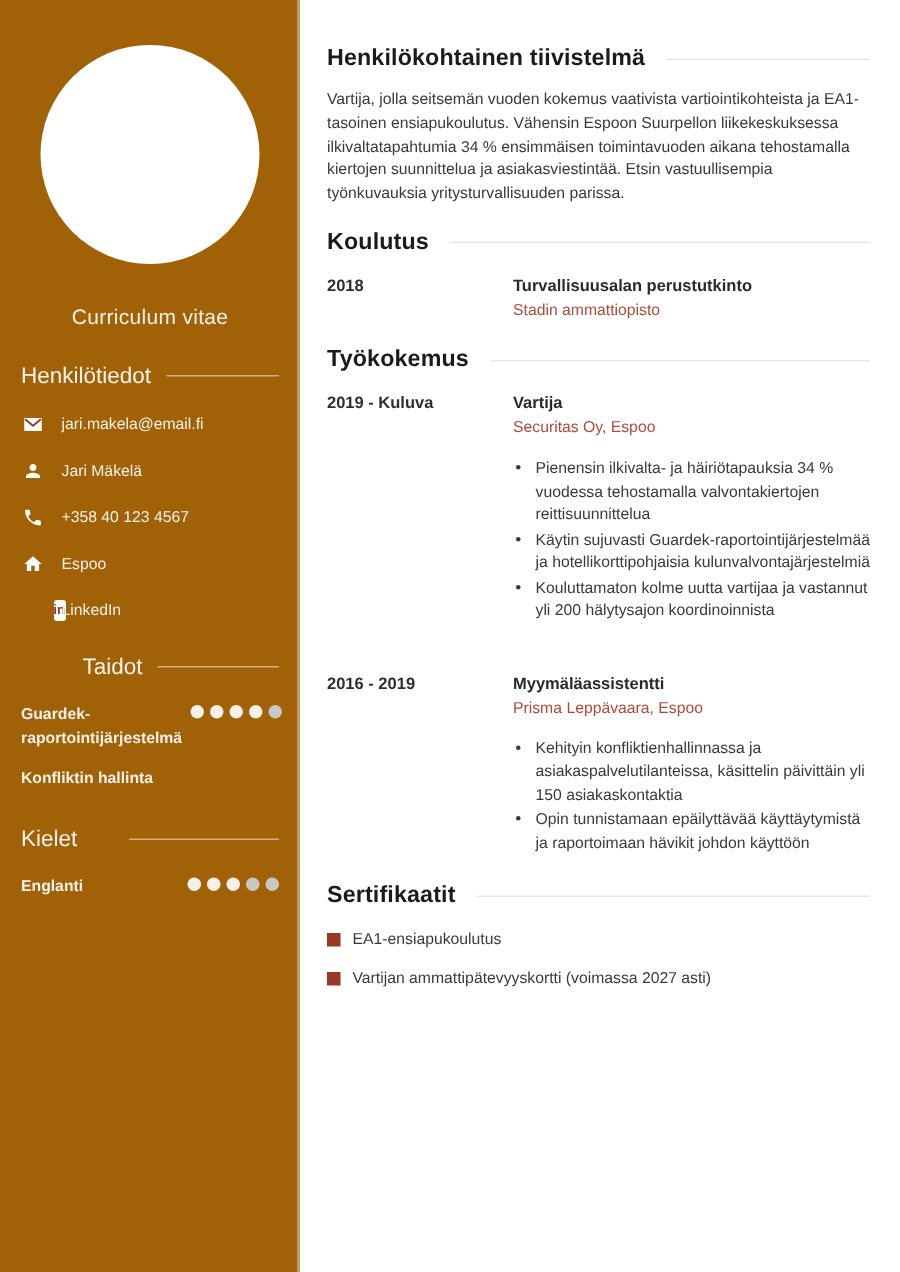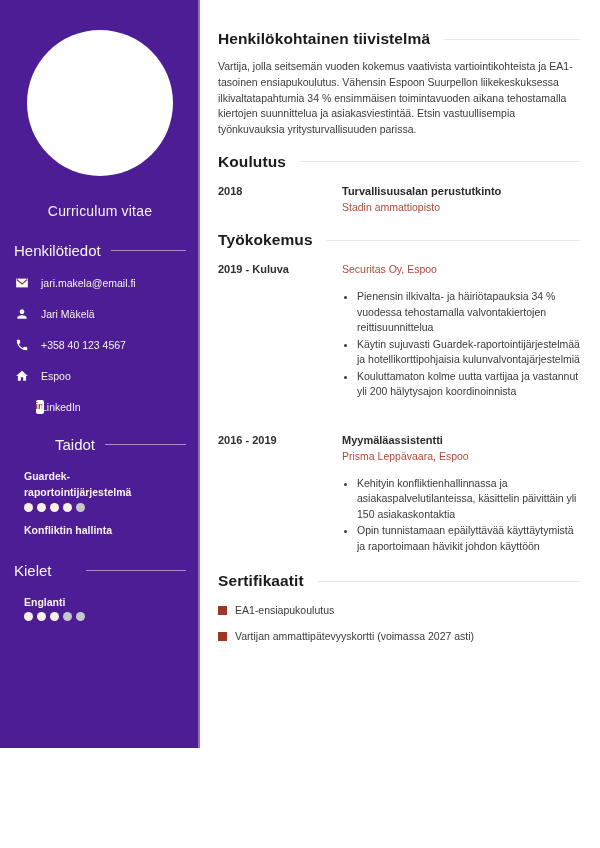--- a/index.html
+++ b/index.html
@@ -7,22 +7,22 @@
   body {
     font-family:"Liberation Sans","DejaVu Sans",sans-serif;
     background:#ffffff;
     position:relative;
     overflow:hidden;
   }
   .page { position:relative; width:600px; height:848px; background:#ffffff; }
 
   
   .sidebar {
-    position:absolute; left:0; top:0; width:200px; height:748px;
-    background:#4c1d95;
+    position:absolute; left:0; top:0; width:200px; height:848px;
+    background:#a16207;
     box-shadow:inset -2px 0 0 rgba(255,255,255,0.38);
     color:#f7f1ea;
   }
   .photo-circle {
     width:146px; height:146px; border-radius:50%;
     background:#ffffff; margin:30px auto 0 auto;
   }
   .cv-title {
     margin-top:27px; text-align:center;
     font-size:14px; letter-spacing:.2px; color:#f7f1ea;
@@ -38,21 +38,21 @@
   .contact-row { display:flex; align-items:center; margin-bottom:16px; }
   .contact-icon { width:15px; height:15px; flex:0 0 15px; display:flex; align-items:center; justify-content:center; color:#ffffff; }
   .contact-icon svg { width:14px; height:14px; fill:currentColor; display:block; }
   .li-badge {
     width:14px; height:14px; background:#ffffff; color:#933b2d;
     font-size:9px; font-weight:bold; border-radius:2px;
     display:flex; align-items:center; justify-content:center; line-height:1;margin-left:36px;
   }
   .contact-label { margin-left:12px; font-size:10.5px; color:#f7f1ea; }
 
-  .rating-row { display:flex; align-items:flex-start; padding:0 24px; margin-top:15px;flex-direction:column; }
+  .rating-row { display:flex; align-items:flex-start; padding:0 14px; margin-top:15px; }
   .rating-label { flex:1; font-size:10.5px; font-weight:bold; line-height:1.55; color:#f7f1ea; padding-right:6px; }
   .dots { display:flex; gap:4px; margin-top:2px; }
   .dot { width:9px; height:9px; border-radius:50%; display:inline-block; }
   .dot-filled { background:#f7f1ea; }
   .dot-empty  { background:#c7c7c7; }
 
   
   .main {
     position:absolute; left:200px; top:0; width:400px; height:848px;
     padding:30px 20px 0 18px; color:#3a3a3a;
@@ -192,20 +192,21 @@
 
     <section class="section" style="margin-top:16px;">
       <div class="h-row">
         <h2>Työkokemus</h2>
         <span class="rule"></span>
       </div>
 
       <div class="entry">
         <div class="entry-period">2019 - Kuluva</div>
         <div class="entry-body">
+          <div class="entry-title">Vartija</div>
           <div class="entry-sub">Securitas Oy, Espoo</div>
           <ul class="entry-bullets">
             <li>Pienensin ilkivalta- ja häiriötapauksia 34 % vuodessa tehostamalla valvontakiertojen reittisuunnittelua</li>
             <li>Käytin sujuvasti Guardek-raportointijärjestelmää ja hotellikorttipohjaisia kulunvalvontajärjestelmiä</li>
             <li>Kouluttamaton kolme uutta vartijaa ja vastannut yli 200 hälytysajon koordinoinnista</li>
           </ul>
         </div>
       </div>
 
       <div class="entry">

